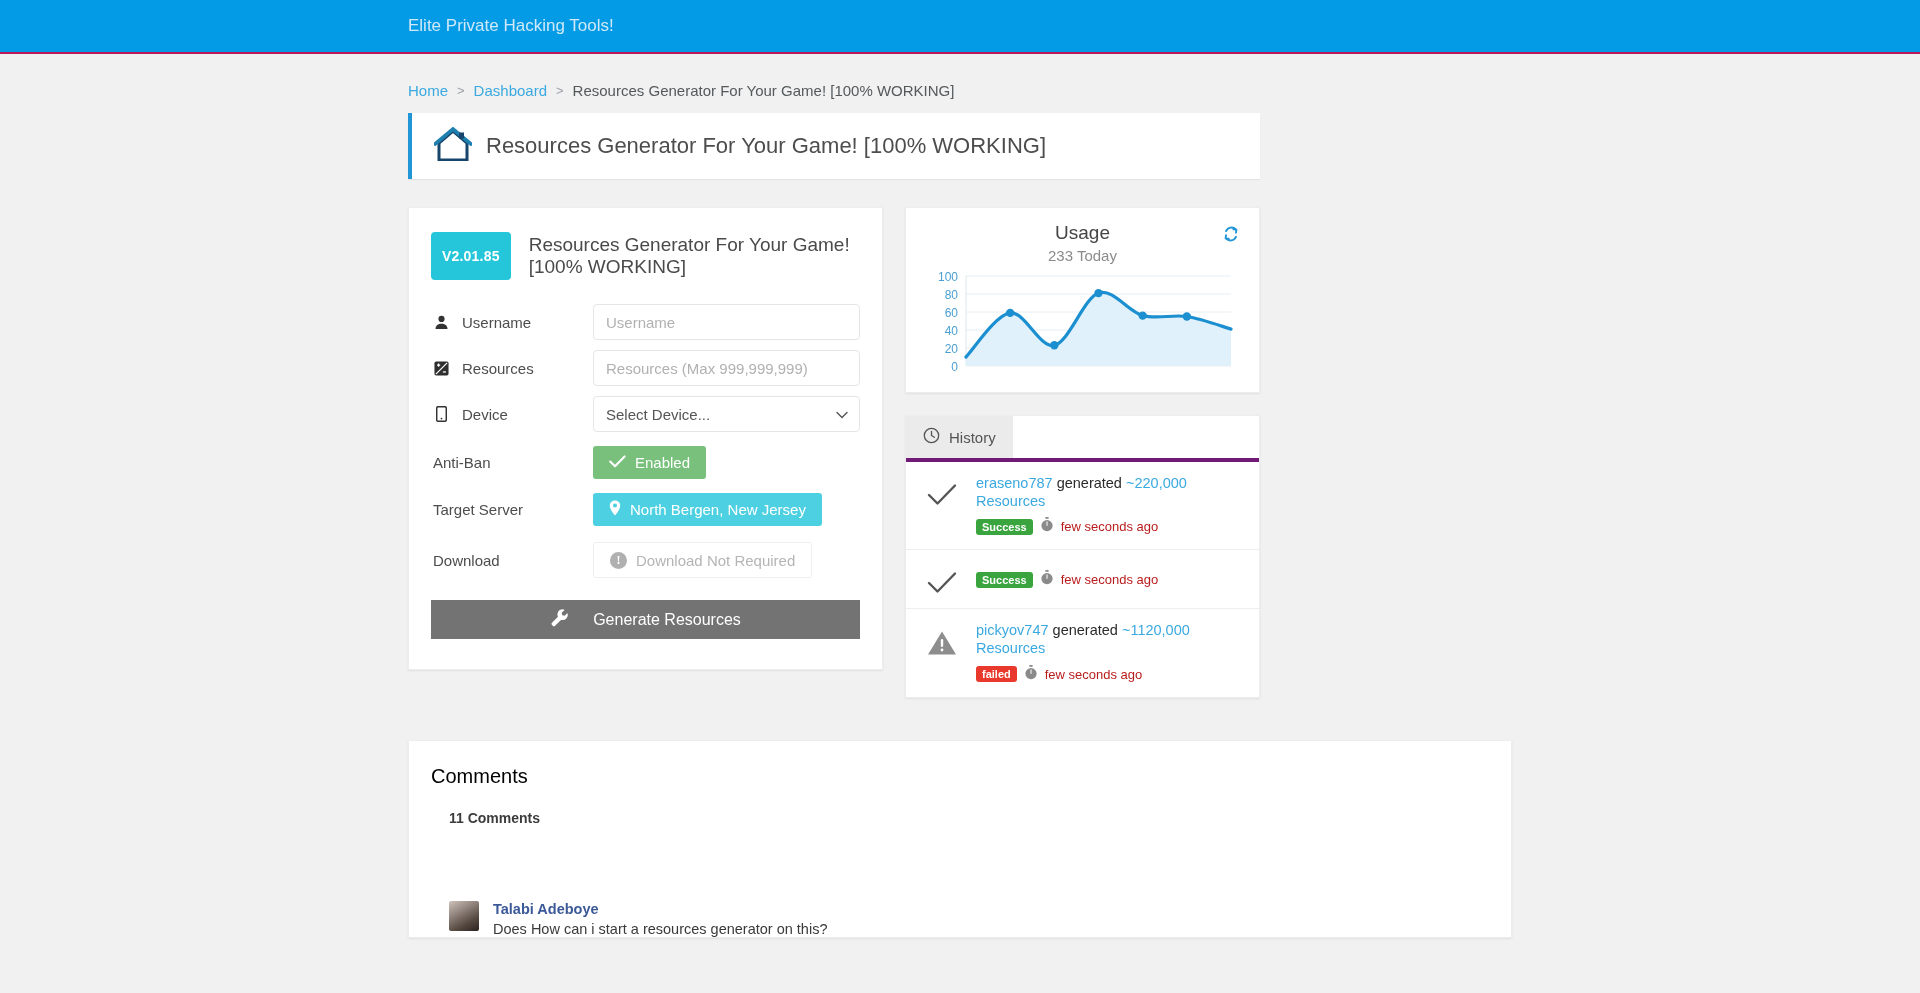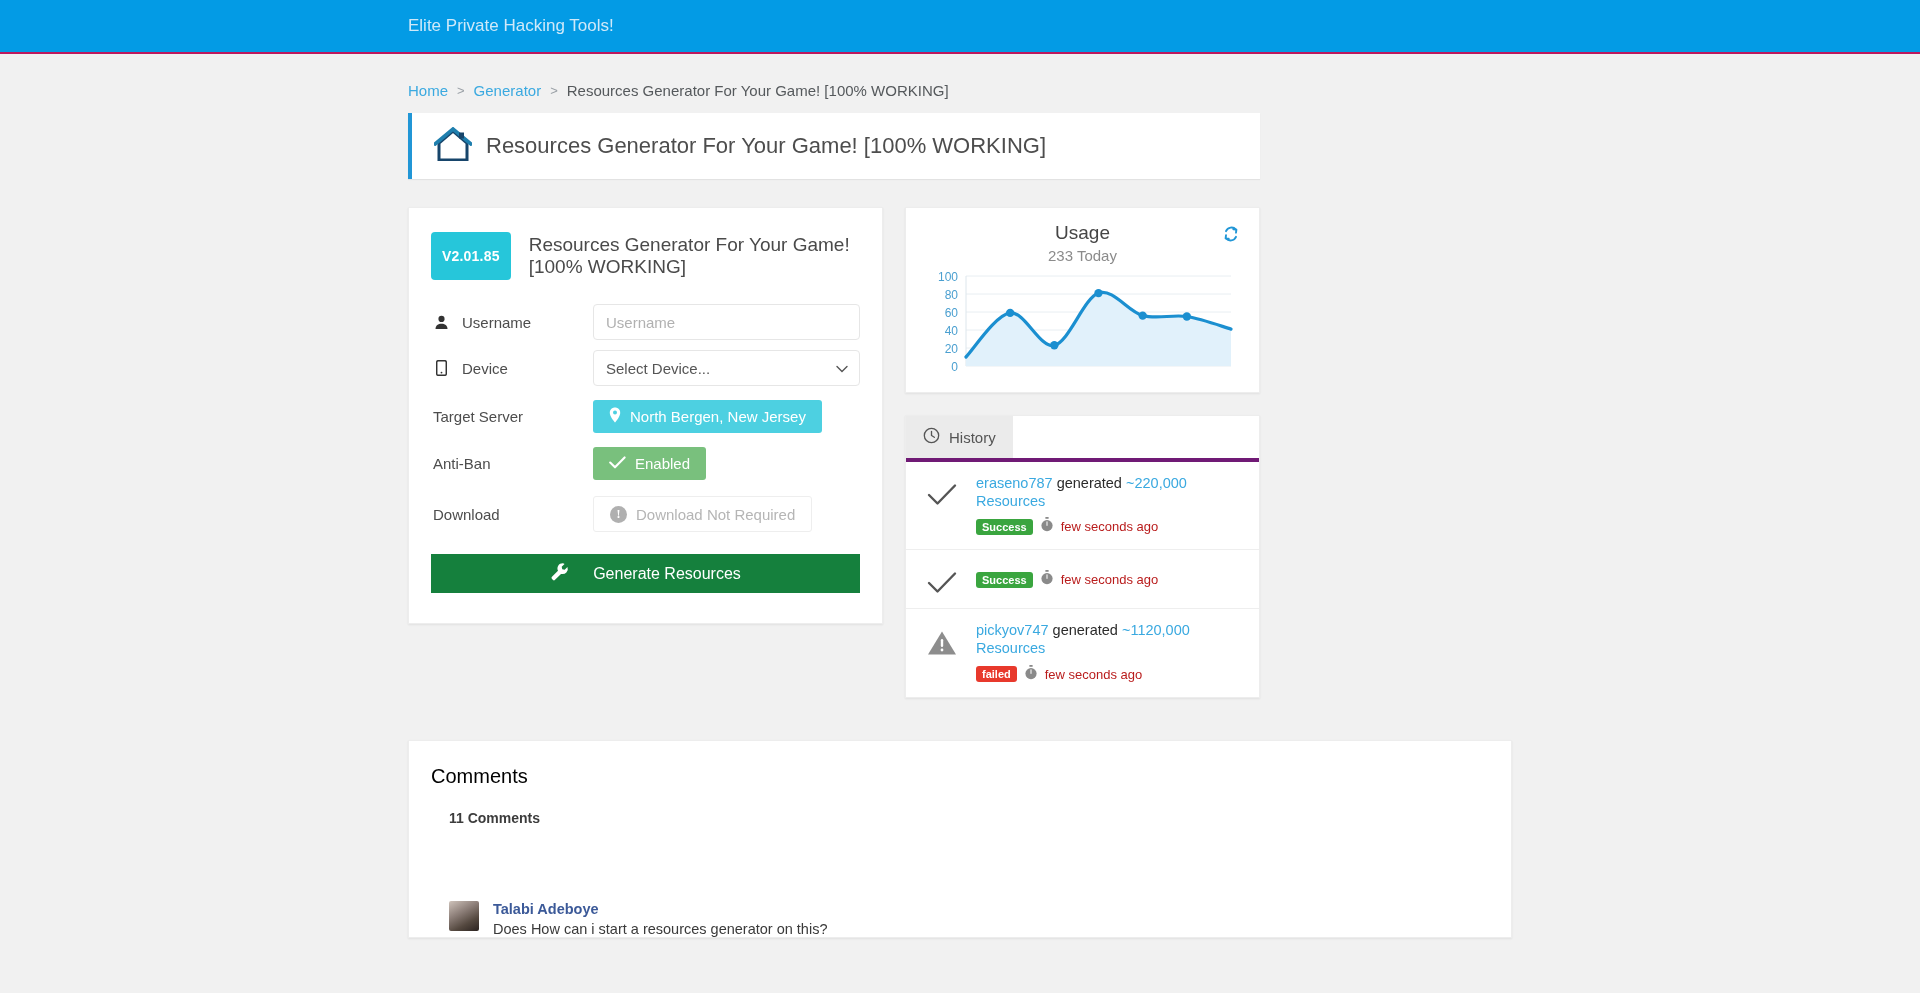--- a/index.html
+++ b/index.html
@@ -109,21 +109,21 @@
   }
   .pill-muted .dot-i {
     width: 17px; height: 17px; border-radius: 50%;
     background: #b0b0b0; color: #fff; font-size: 12px; font-weight: bold;
     display: inline-flex; align-items: center; justify-content: center;
     font-family: "Liberation Serif", serif;
   }
 
   .btn-generate {
     width: 100%; height: 39px; margin-top: 22px;
-    background: #15803d; color: #fff; border: none; cursor: pointer;
+    background: #737373; color: #fff; border: none; cursor: pointer;
     font-size: 16px; display: flex; align-items: center; justify-content: center;
     gap: 24px; font-family: "Liberation Sans", sans-serif;
   }
 
   
   .usage-card { padding: 14px 16px 10px 16px; position: relative; height: 186px; }
   .usage-title { text-align: center; font-size: 19px; font-weight: 400; color: #454545; }
   .usage-sub   { text-align: center; font-size: 15px; color: #8b8b8b; margin-top: 3px; }
   .refresh-btn {
     position: absolute; right: 18px; top: 16px;
@@ -174,21 +174,21 @@
 
 <div class="topbar">
   <div class="topbar-title">Elite Private Hacking Tools!</div>
 </div>
 
 <div class="page">
 
   <nav class="breadcrumb">
     <a href="#">Home</a>
     <span class="sep">&gt;</span>
-    <a href="#">Generator</a>
+    <a href="#">Dashboard</a>
     <span class="sep">&gt;</span>
     <span class="current">Resources Generator For Your Game! [100% WORKING]</span>
   </nav>
 
   <div class="page-head">
     <span>
       <svg width="38" height="34" viewBox="0 0 38 34" aria-hidden="true">
         <path d="M5 33 V16 L19 4 L33 16 V33 Z" fill="none" stroke="#17456b" stroke-width="3"></path>
         <path d="M1 17 L19 2 L37 17" fill="none" stroke="#1f7fae" stroke-width="3.6" stroke-linecap="round"></path>
         <rect x="25" y="5.5" width="5" height="6" fill="#17456b"></rect>
@@ -215,20 +215,36 @@
                 <path d="M1.6 15c0-3.6 2.9-5.6 6.4-5.6S14.4 11.4 14.4 15Z" fill="#333"></path>
               </svg>
             </span>
             <span>Username</span>
           </div>
           <div class="fctl">
             <input class="inp" type="text" placeholder="Username" style="">
           </div>
         </div>
 
+        <div class="frow">
+          <div class="flabel">
+            <span class="ficon">
+              <svg width="15" height="15" viewBox="0 0 16 16" aria-hidden="true">
+                <rect x="0.5" y="0.5" width="15" height="15" rx="1.8" fill="#2f2f2f"></rect>
+                <path d="M2 14 L14 2" stroke="#fff" stroke-width="1.3"></path>
+                <path d="M3.2 4.3h3.4M4.9 2.6v3.4" stroke="#fff" stroke-width="1.3"></path>
+                <path d="M9.4 11.7h3.4" stroke="#fff" stroke-width="1.3"></path>
+              </svg>
+            </span>
+            <span>Resources</span>
+          </div>
+          <div class="fctl">
+            <input class="inp" type="text" placeholder="Resources (Max 999,999,999)" style="">
+          </div>
+        </div>
 
         <div class="frow">
           <div class="flabel">
             <span class="ficon">
               <svg width="11" height="16" viewBox="0 0 11 16" aria-hidden="true">
                 <rect x="0.7" y="0.7" width="9.6" height="14.6" rx="1.6" fill="none" stroke="#333" stroke-width="1.5"></rect>
                 <circle cx="5.5" cy="12.6" r="0.9" fill="#333"></circle>
               </svg>
             </span>
             <span>Device</span>
@@ -240,47 +256,47 @@
             <span class="chev">
               <svg width="12" height="8" viewBox="0 0 12 8" aria-hidden="true">
                 <path d="M1 1.5 L6 6.5 L11 1.5" fill="none" stroke="#555" stroke-width="1.4" stroke-linecap="round"></path>
               </svg>
             </span>
           </div>
         </div>
 
         <div class="frow" style="margin-top:14px">
           <div class="flabel">
+            <span>Anti-Ban</span>
+          </div>
+          <div class="fctl">
+            <button class="pill pill-green">
+              <span>
+                <svg width="17" height="13" viewBox="0 0 17 13" aria-hidden="true">
+                  <path d="M1.2 6.6 L6 11.3 L15.6 1.4" fill="none" stroke="#fff" stroke-width="2.1" stroke-linecap="round" stroke-linejoin="round"></path>
+                </svg>
+              </span>
+              <span>Enabled</span>
+            </button>
+          </div>
+        </div>
+
+        <div class="frow" style="margin-top:14px">
+          <div class="flabel">
             <span>Target Server</span>
           </div>
           <div class="fctl">
             <button class="pill pill-cyan">
               <span>
                 <svg width="12" height="16" viewBox="0 0 12 16" aria-hidden="true">
                   <path d="M6 0.6C3 .6.8 2.8.8 5.7c0 3.7 4.3 8.8 5.2 9.7.9-.9 5.2-6 5.2-9.7C11.2 2.8 9 .6 6 .6Z" fill="#fff"></path>
                   <circle cx="6" cy="5.6" r="2" fill="#4dd0e1"></circle>
                 </svg>
               </span>
               <span>North Bergen, New Jersey</span>
-            </button>
-          </div>
-        </div>
-
-        <div class="frow" style="margin-top:14px">
-          <div class="flabel">
-            <span>Anti-Ban</span>
-          </div>
-          <div class="fctl">
-            <button class="pill pill-green">
-              <span>
-                <svg width="17" height="13" viewBox="0 0 17 13" aria-hidden="true">
-                  <path d="M1.2 6.6 L6 11.3 L15.6 1.4" fill="none" stroke="#fff" stroke-width="2.1" stroke-linecap="round" stroke-linejoin="round"></path>
-                </svg>
-              </span>
-              <span>Enabled</span>
             </button>
           </div>
         </div>
 
         <div class="frow" style="margin-top:16px">
           <div class="flabel">
             <span>Download</span>
           </div>
           <div class="fctl">
             <button class="pill pill-muted" style="height:36px">

